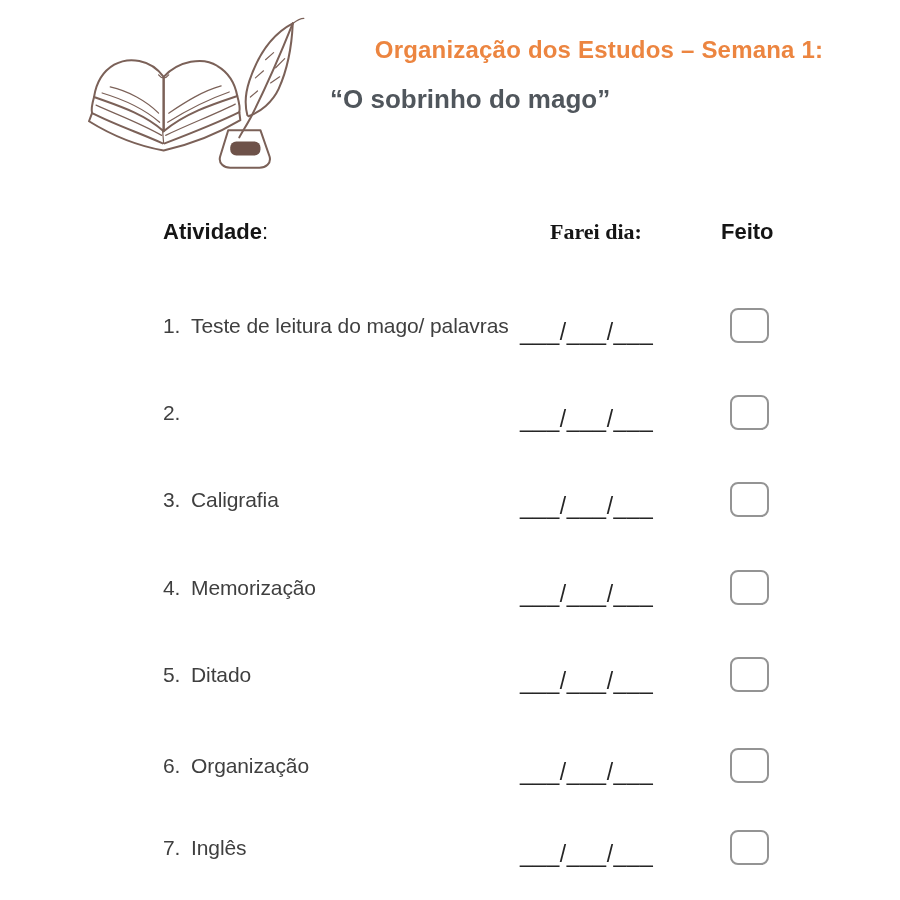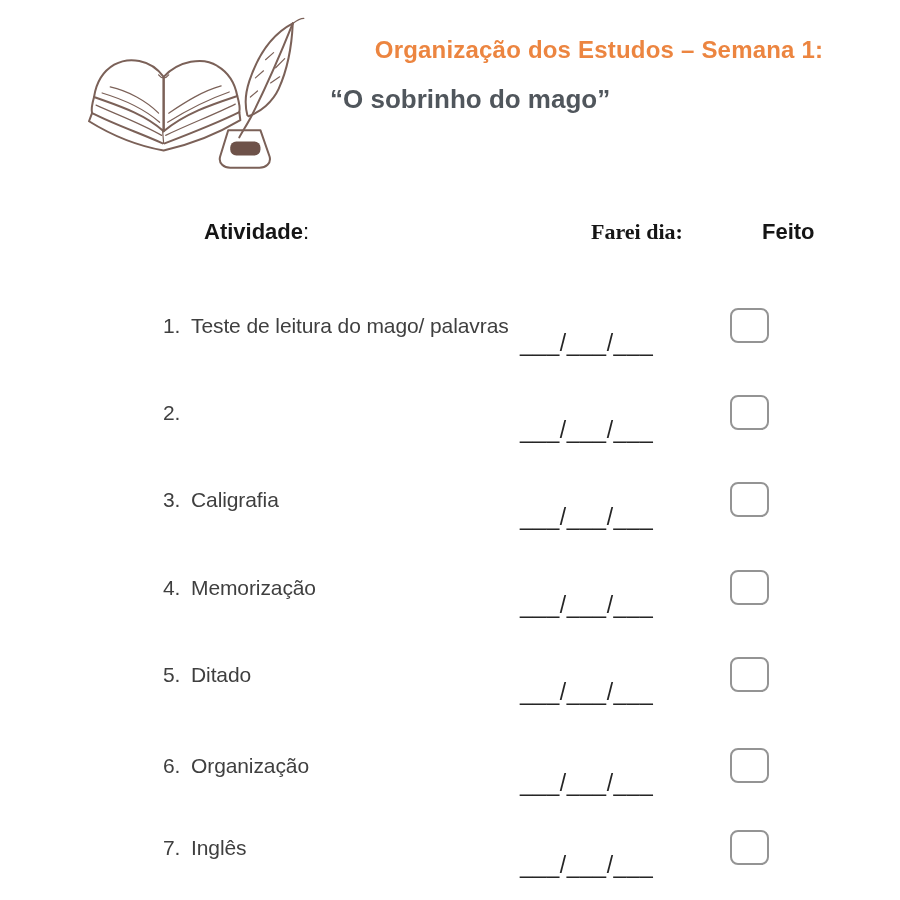--- a/index.html
+++ b/index.html
@@ -36,21 +36,20 @@
     width: 232px; height: 172px;
   }
 
   
   .col-head {
     position: absolute;
     top: 219px;
     font-size: 22px;
     font-weight: 700;
     color: #151515;
-    margin-left: 41px;
   }
   .col-head .colon { font-weight: 400; }
   .head-activity { left: 163px; }
   .head-date     { left: 550px; font-family: Liberation Serif, serif; }
   .head-done     { left: 721px; text-align: center; }
 
   
   .row {
     position: absolute;
     left: 0; width: 900px; height: 44px;
@@ -60,21 +59,21 @@
     left: 163px; top: 0; height: 44px;
     display: flex; align-items: center;
     font-size: 21px;
     letter-spacing: -0.1px;
     color: #3F3F3F;
     white-space: nowrap;
   }
   .cell-label .num { display: inline-block; min-width: 28px; }
   .cell-date {
     position: absolute;
-    left: 520px; top: 16px; height: 44px;
+    left: 520px; top: 5px; height: 44px;
     line-height: 46px;
     font-size: 23px;
     letter-spacing: 0.5px;
     color: #262626;
     white-space: nowrap;
   }
   .cell-check { position: absolute; left: 730px; top: 4px; }
   .checkbox {
     display: block;
     width: 35px; height: 31px;

